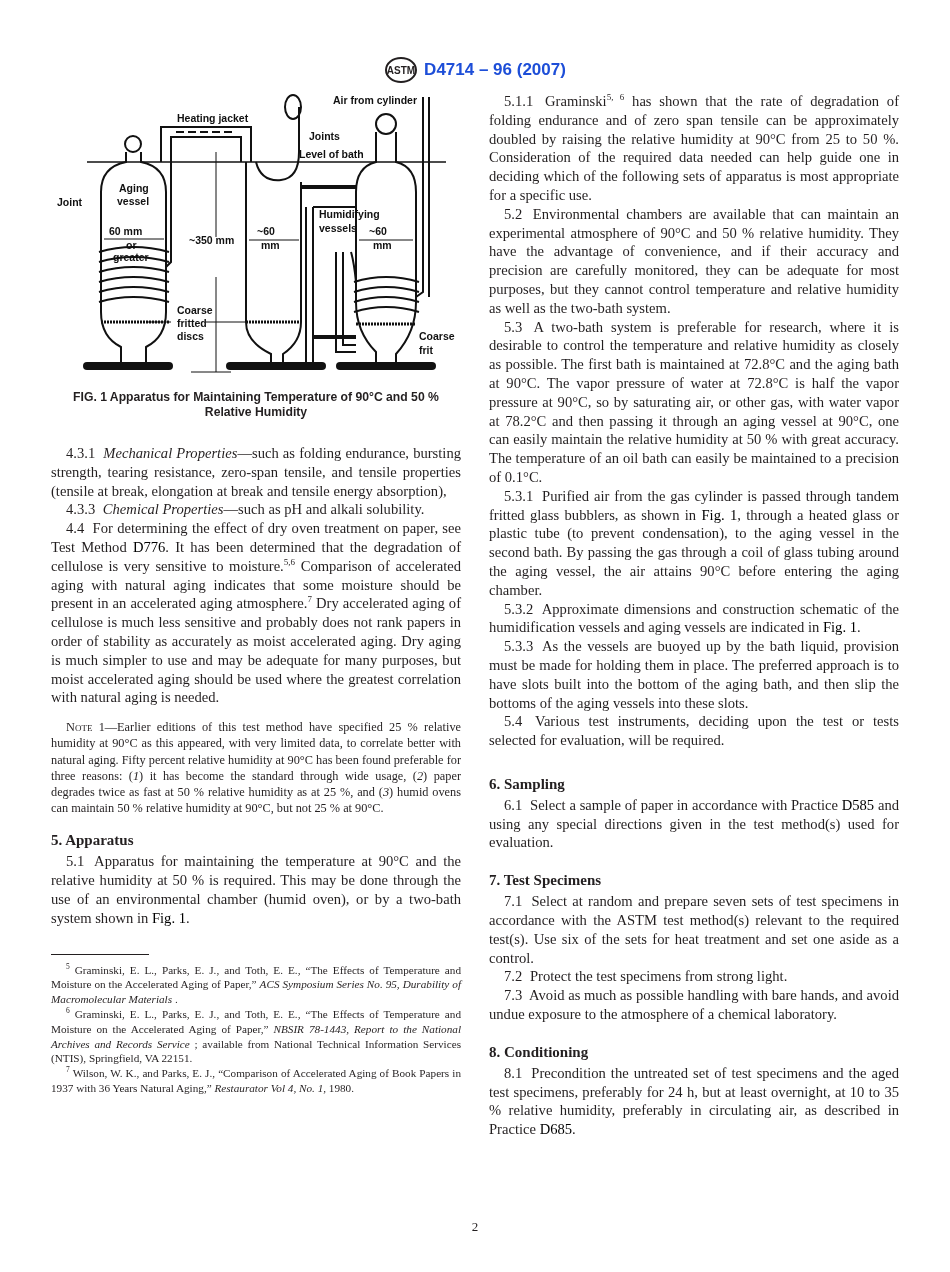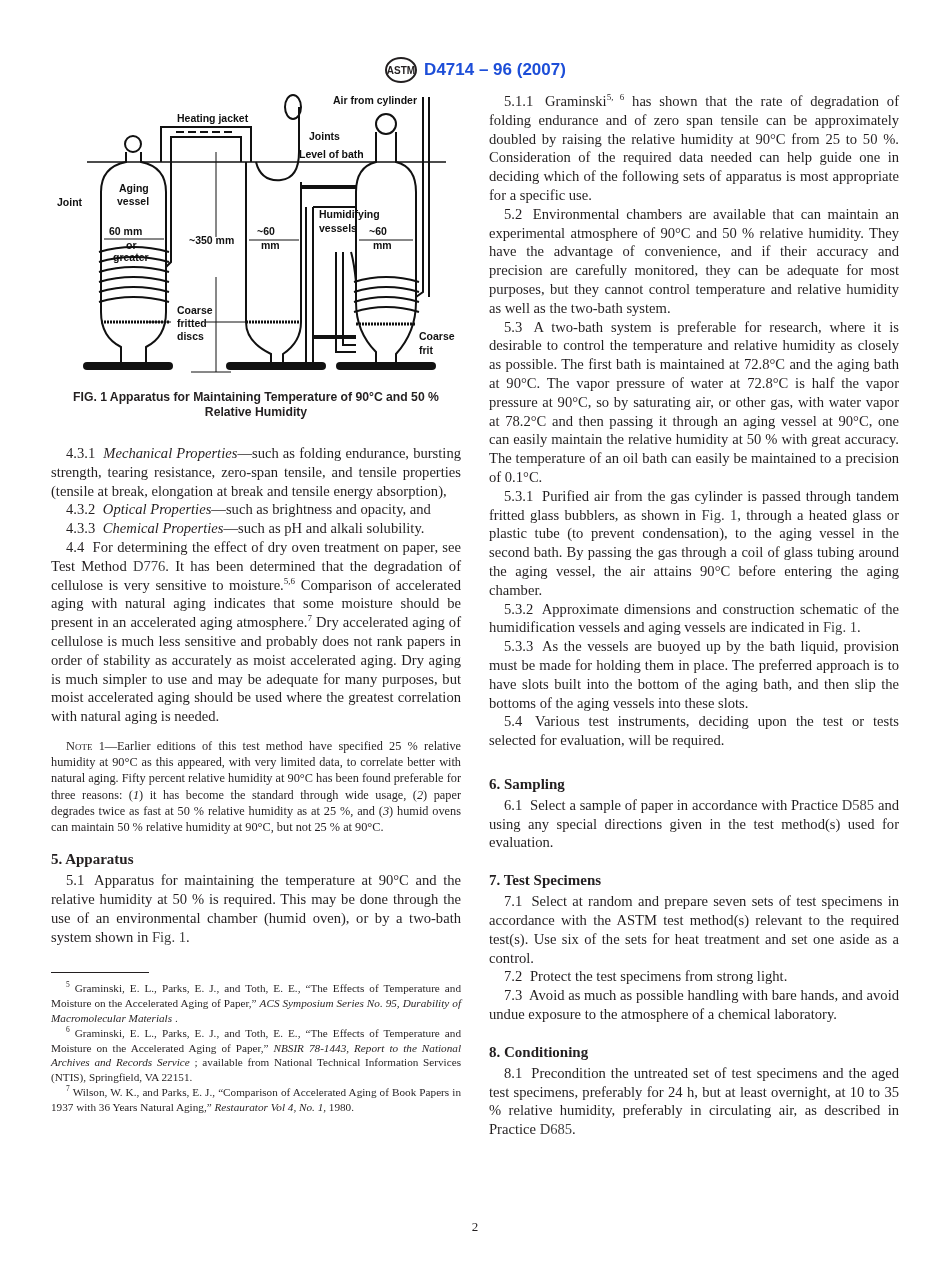--- a/index.html
+++ b/index.html
@@ -15,21 +15,21 @@
   .col-right { left: 489px; }
 
   .figure { position: relative; width: 410px; height: 300px; text-align: right; }
   .figure svg { width: 410px; height: 300px; display: block; }
   .fig-caption { font-family: "Liberation Sans", sans-serif; font-weight: bold; font-size: 12.2px; text-align: center; line-height: 15px; margin-top: -2px; }
 
   p.para { font-size: 14.6px; line-height: 18.8px; text-align: justify; text-indent: 15px; hyphens: manual; }
   .num { margin-right: 4px; }
   i { }
   sup { font-size: 9px; vertical-align: super; line-height: 0; }
-  a.link { color: #404040; text-decoration: none; font-family: Liberation Serif, serif; }
+  a.link { color: #000000; text-decoration: none; font-family: Liberation Serif, serif; }
 
   .note { font-size: 12.3px; line-height: 16.2px; text-align: justify; text-indent: 15px; margin-top: 12px; }
   .note .sc { font-variant: small-caps; }
 
   h2.section { font-size: 15px; font-weight: bold; margin-top: 14px; margin-bottom: 2px; line-height: 20px; }
 
   .fn-rule { width: 98px; height: 1px; background: #231f20; margin-top: 26px; margin-bottom: 8px; }
   .footnote { font-size: 11.2px; line-height: 14.8px; text-align: justify; text-indent: 15px; }
   .footnote sup { font-size: 7.5px; }
 
@@ -125,21 +125,20 @@
     </svg>
   </div>
   <div class="fig-caption">
     <div>FIG. 1 Apparatus for Maintaining Temperature of 90°C and 50 %</div>
     <div>Relative Humidity</div>
   </div>
 
   <div style="height:24px"></div>
 
   <p class="para"><span class="num">4.3.1</span> <i>Mechanical Properties</i><span>—such as folding endurance, bursting strength, tearing resistance, zero-span tensile, and tensile properties (tensile at break, elongation at break and tensile energy absorption),</span></p>
-  <p class="para"><span class="num">4.3.2</span> <i>Optical Properties</i><span>—such as brightness and opacity, and</span></p>
   <p class="para"><span class="num">4.3.3</span> <i>Chemical Properties</i><span>—such as pH and alkali solubility.</span></p>
   <p class="para"><span class="num">4.4</span> <span>For determining the effect of dry oven treatment on paper, see Test Method </span><a class="link">D776</a><span>. It has been determined that the degradation of cellulose is very sensitive to moisture.</span><sup>5,6</sup><span> Comparison of accelerated aging with natural aging indicates that some moisture should be present in an accelerated aging atmosphere.</span><sup>7</sup><span> Dry accelerated aging of cellulose is much less sensitive and probably does not rank papers in order of stability as accurately as moist accelerated aging. Dry aging is much simpler to use and may be adequate for many purposes, but moist accelerated aging should be used where the greatest correlation with natural aging is needed.</span></p>
 
   <p class="note"><span class="sc">Note 1</span><span>—Earlier editions of this test method have specified 25 % relative humidity at 90°C as this appeared, with very limited data, to correlate better with natural aging. Fifty percent relative humidity at 90°C has been found preferable for three reasons: (</span><i>1</i><span>) it has become the standard through wide usage, (</span><i>2</i><span>) paper degrades twice as fast at 50 % relative humidity as at 25 %, and (</span><i>3</i><span>) humid ovens can maintain 50 % relative humidity at 90°C, but not 25 % at 90°C.</span></p>
 
   <h2 class="section">5.  Apparatus</h2>
   <p class="para"><span class="num">5.1</span> <span>Apparatus for maintaining the temperature at 90°C and the relative humidity at 50 % is required. This may be done through the use of an environmental chamber (humid oven), or by a two-bath system shown in </span><a class="link">Fig. 1</a><span>.</span></p>
 
   <div class="fn-rule"></div>
   <p class="footnote"><sup>5</sup> <span>Graminski, E. L., Parks, E. J., and Toth, E. E., “The Effects of Temperature and Moisture on the Accelerated Aging of Paper,” </span><i>ACS Symposium Series No. 95, Durability of Macromolecular Materials</i><span> .</span></p>

